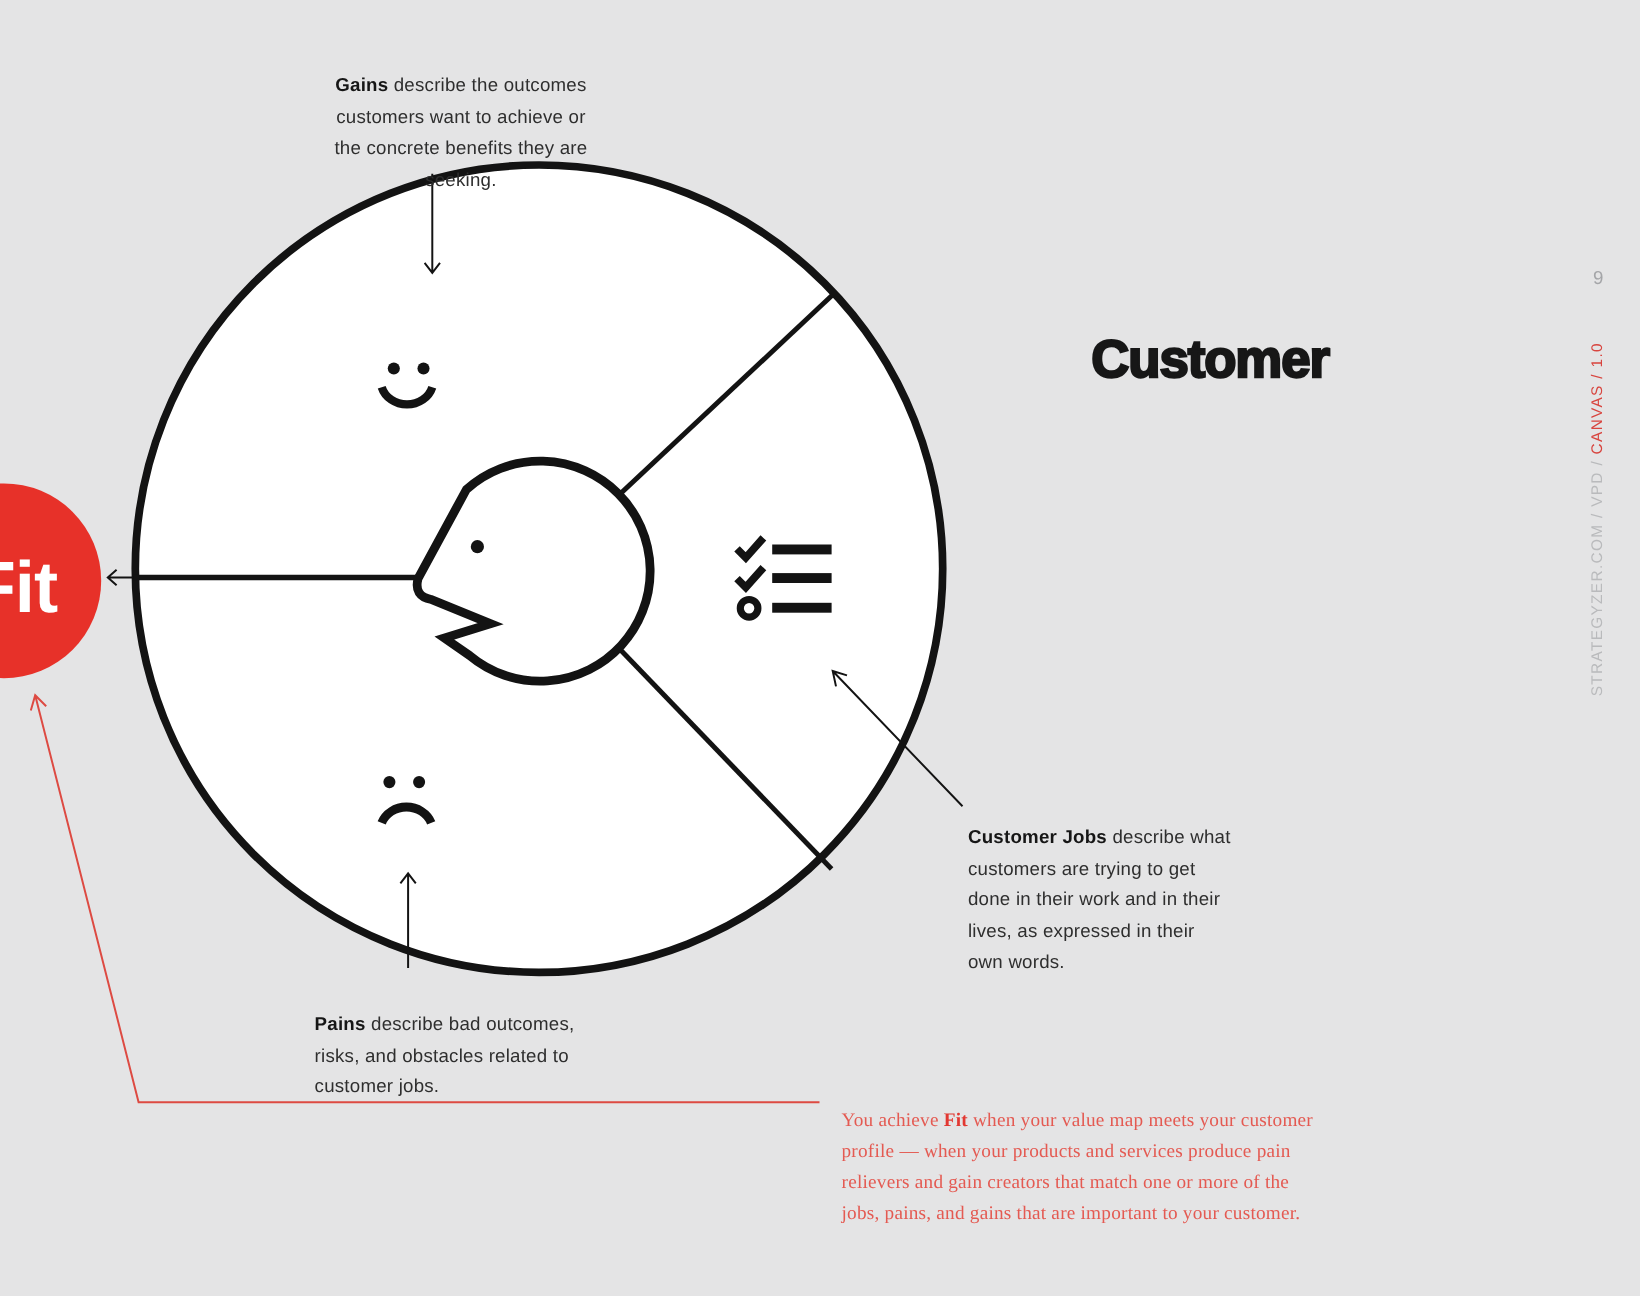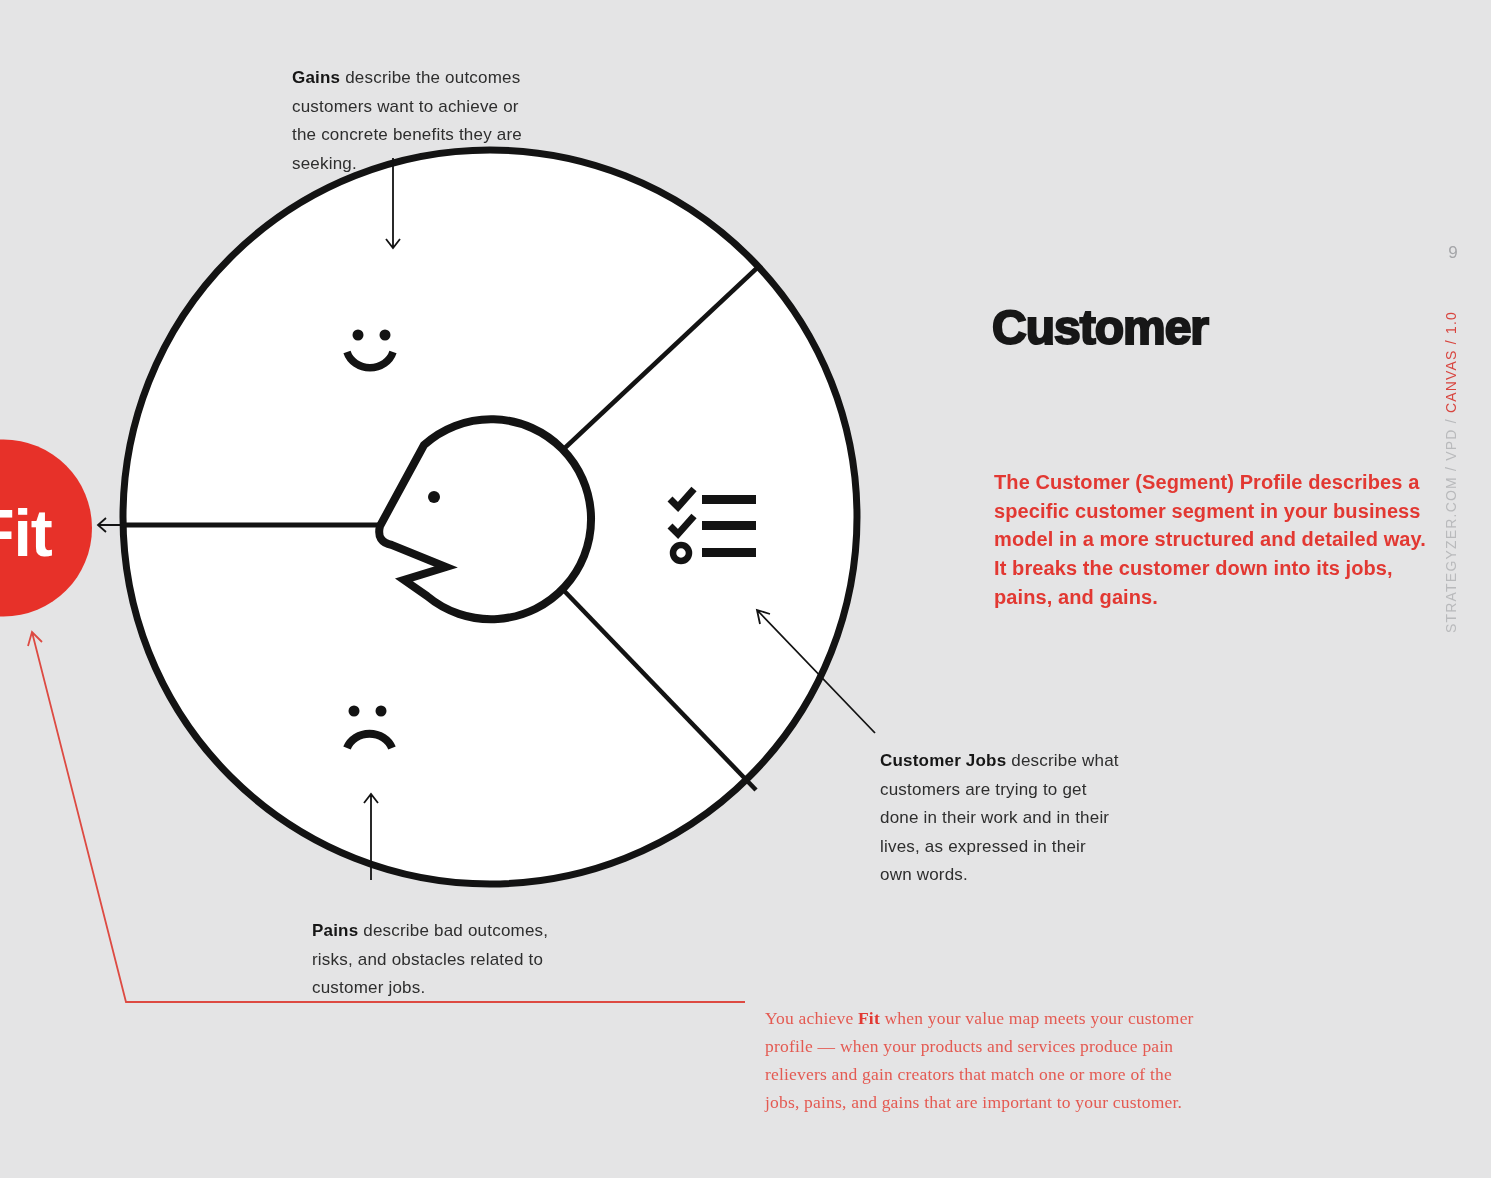--- a/index.html
+++ b/index.html
@@ -12,22 +12,22 @@
   }
   #diagram-svg{position:absolute;left:0;top:0;}
 
   .note{
     position:absolute;
     font-size:17px;line-height:28.5px;
     color:#2e2e2e;
     letter-spacing:.2px;
   }
   .note b{color:#161616;}
-  .note-gains{left:292px;top:47px;width:254px;}
-  .note-pains{left:286px;top:900px;width:254px;margin-left:26px;}
+  .note-gains{left:292px;top:47px;width:254px;text-align:center;}
+  .note-pains{left:286px;top:900px;width:254px;}
   .note-jobs{left:880px;top:730px;width:240px;}
 
   .page-title{
     position:absolute;left:992px;top:253px;
     font-size:48px;line-height:85px;font-weight:700;
     color:#171717;letter-spacing:-1px;
     -webkit-text-stroke:2.2px #171717;
   }
   .intro{
     position:absolute;left:994px;top:448px;width:434px;
@@ -109,21 +109,20 @@
   </svg>
 
   <p class="note note-gains"><b>Gains</b><span> describe the outcomes customers want to achieve or the concrete benefits they are seeking.</span></p>
 
   <p class="note note-pains"><b>Pains</b><span> describe bad outcomes, risks, and obstacles related to customer jobs.</span></p>
 
   <p class="note note-jobs"><b>Customer Jobs</b><span> describe what customers are trying to get done in their work and in their lives, as expressed in their own words.</span></p>
 
   <h1 class="page-title"><span>Customer</span><br></h1>
 
-  <p class="intro">The Customer (Segment) Profile describes a specific customer segment in your business model in a more structured and detailed way. It breaks the customer down into its jobs, pains, and gains.</p>
 
   <p class="fit-note"><span>You achieve </span><b>Fit</b><span> when your value map meets your customer profile — when your products and services produce pain relievers and gain creators that match one or more of the jobs, pains, and gains that are important to your customer.</span></p>
 
   <div class="meta-vertical"><span class="meta-gray">STRATEGYZER.COM / VPD / </span><span class="meta-red">CANVAS / 1.0</span></div>
 
   <div class="page-number">9</div>
 
 </div>
 
 </body></html>

